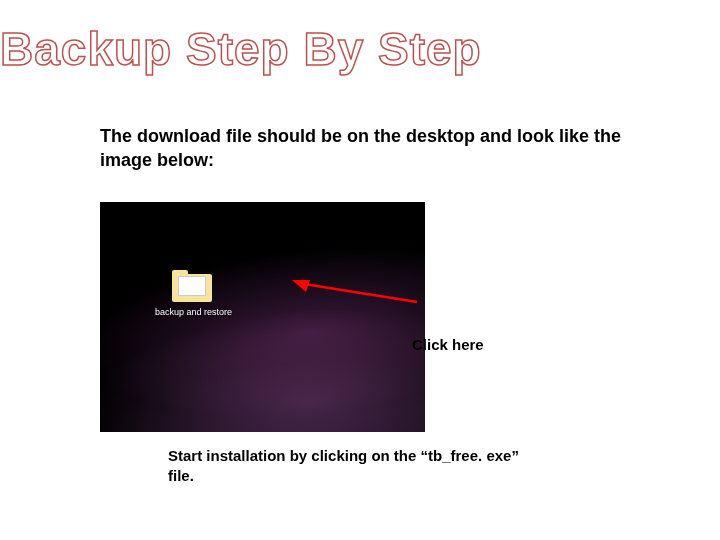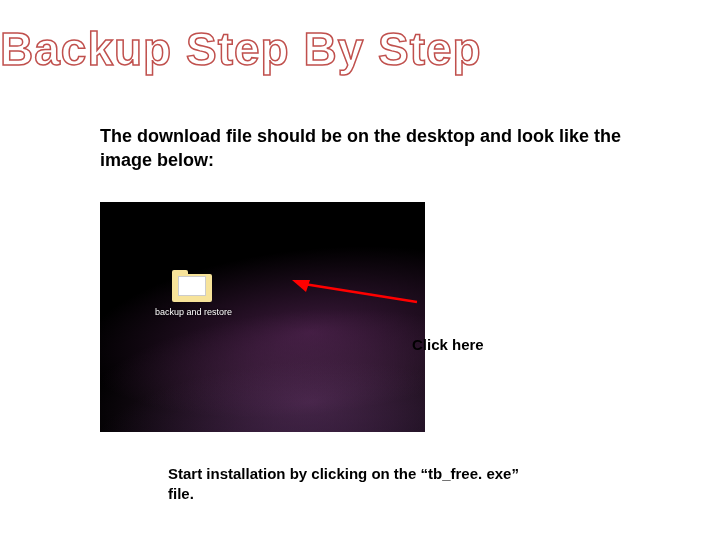--- a/index.html
+++ b/index.html
@@ -138,21 +138,21 @@
     position: absolute;
     left: 412px;
     top: 336px;
     font-weight: 700;
     font-size: 15px;
     font-family: Arial Black, Arial, sans-serif;
   }
   .instruction {
     position: absolute;
     left: 168px;
-    top: 464px;
+    top: 446px;
     font-weight: 900;
     font-size: 15px;
     line-height: 1.35;
     width: 360px;
     font-family: Arial Black, Arial, sans-serif;
   }
 </style>
 </head>
 <body>
 

